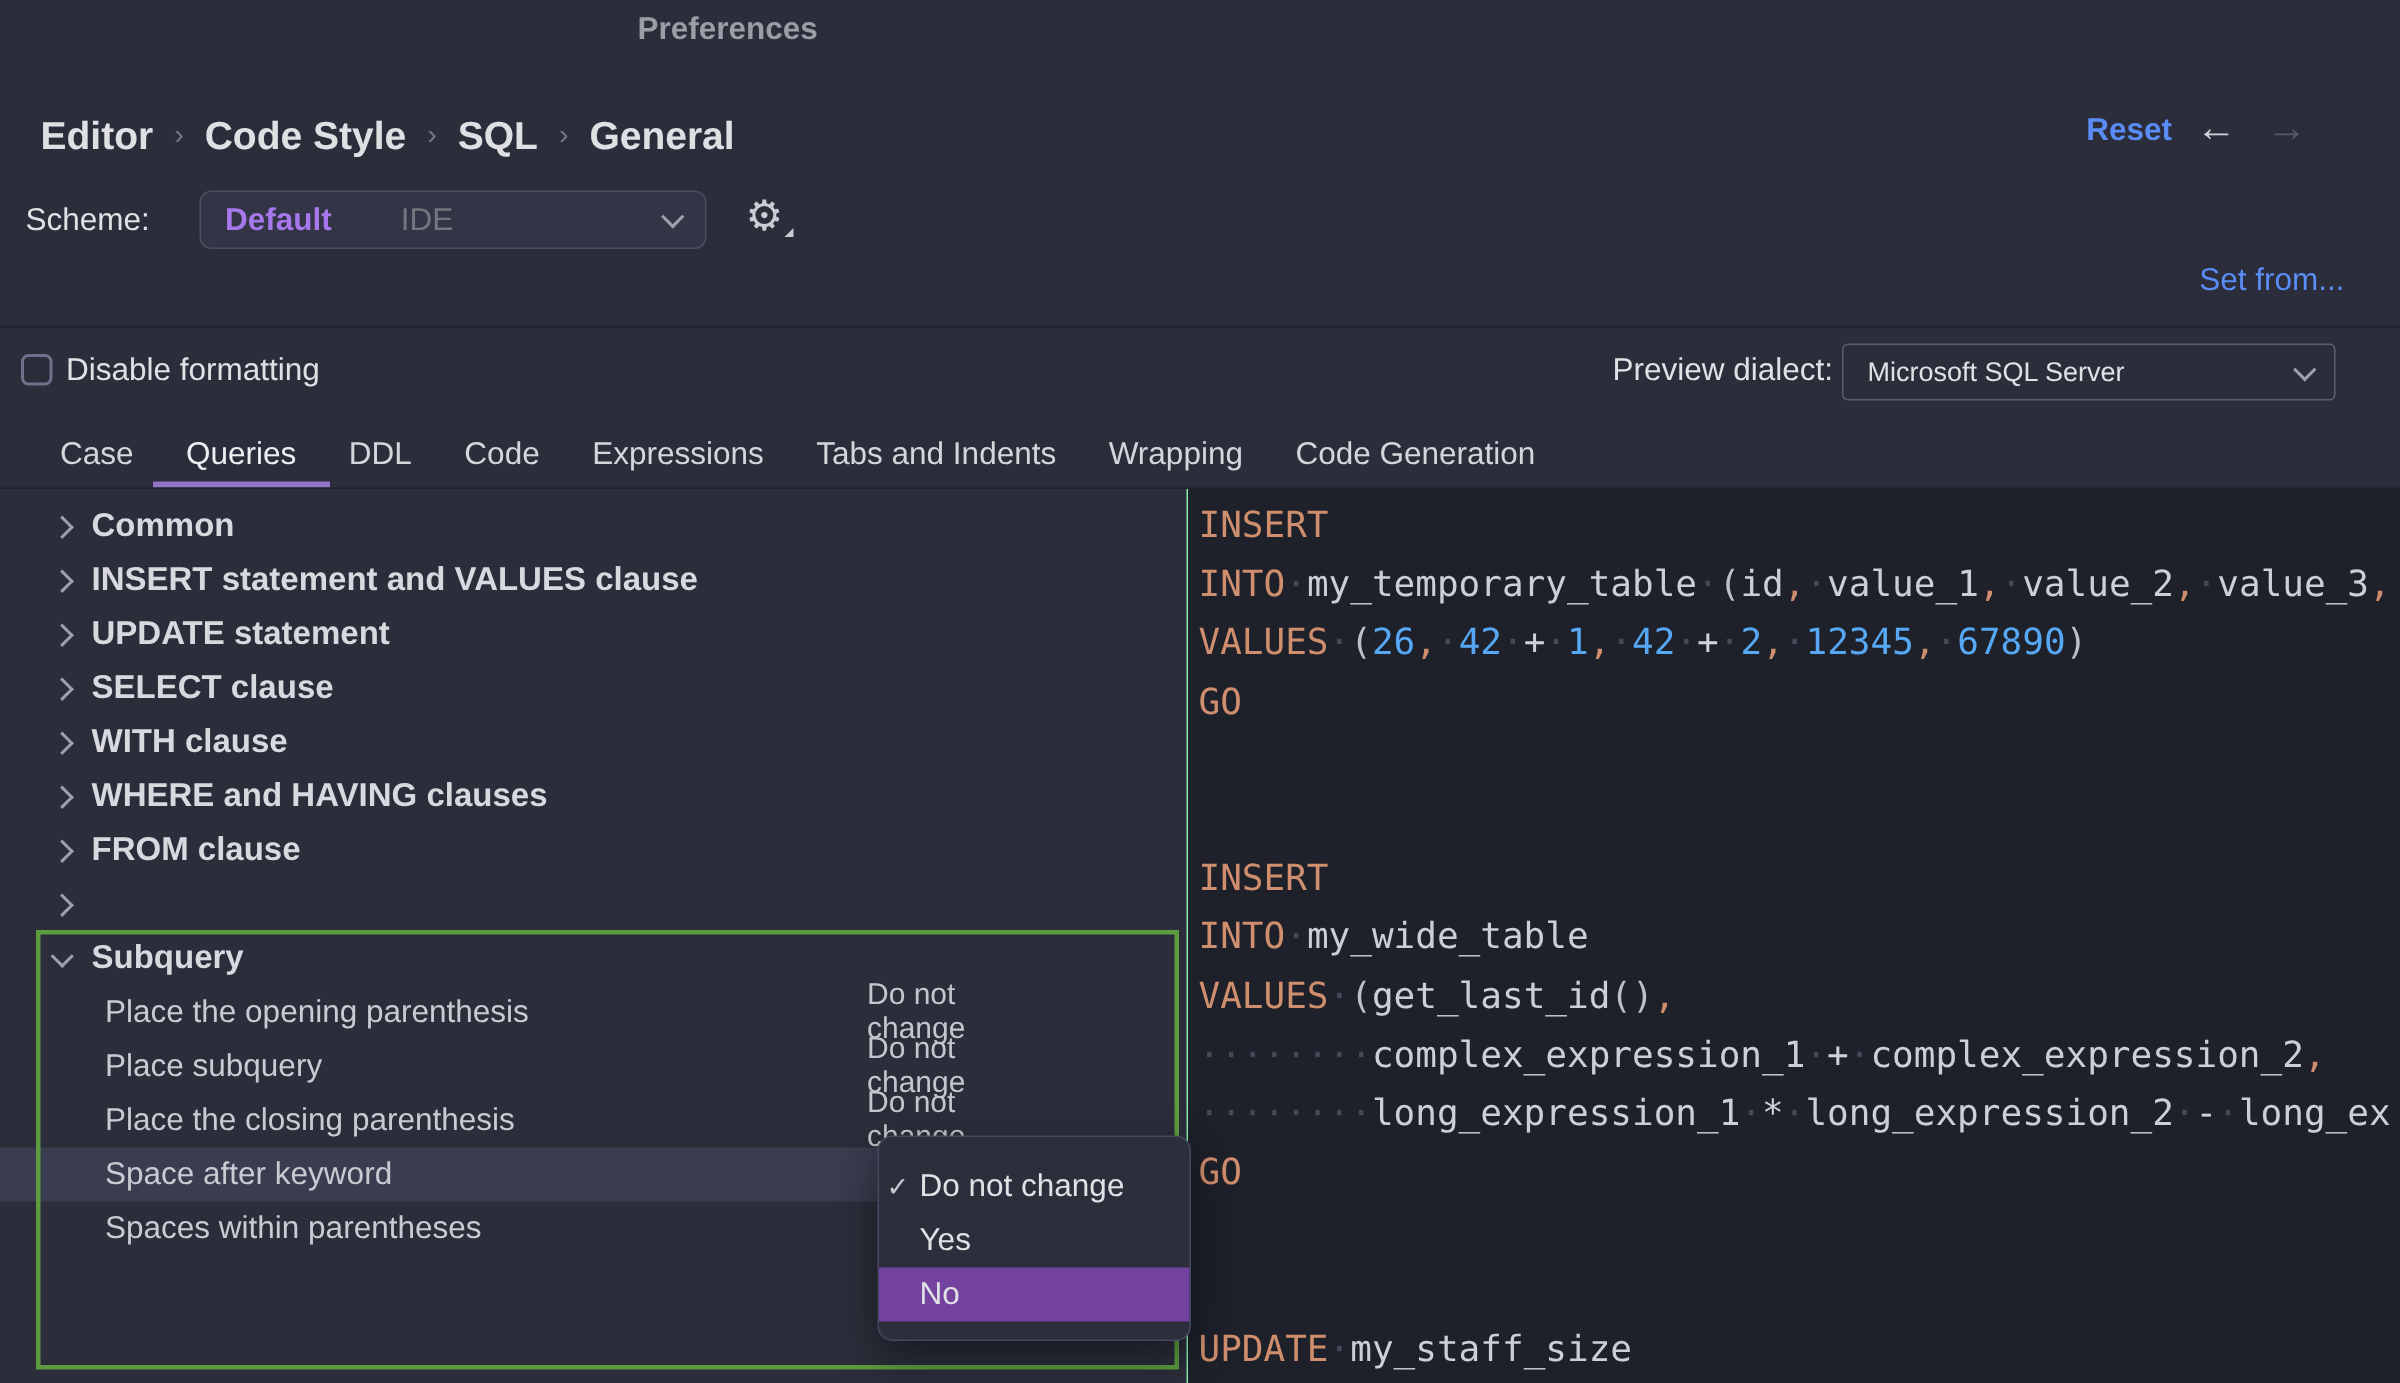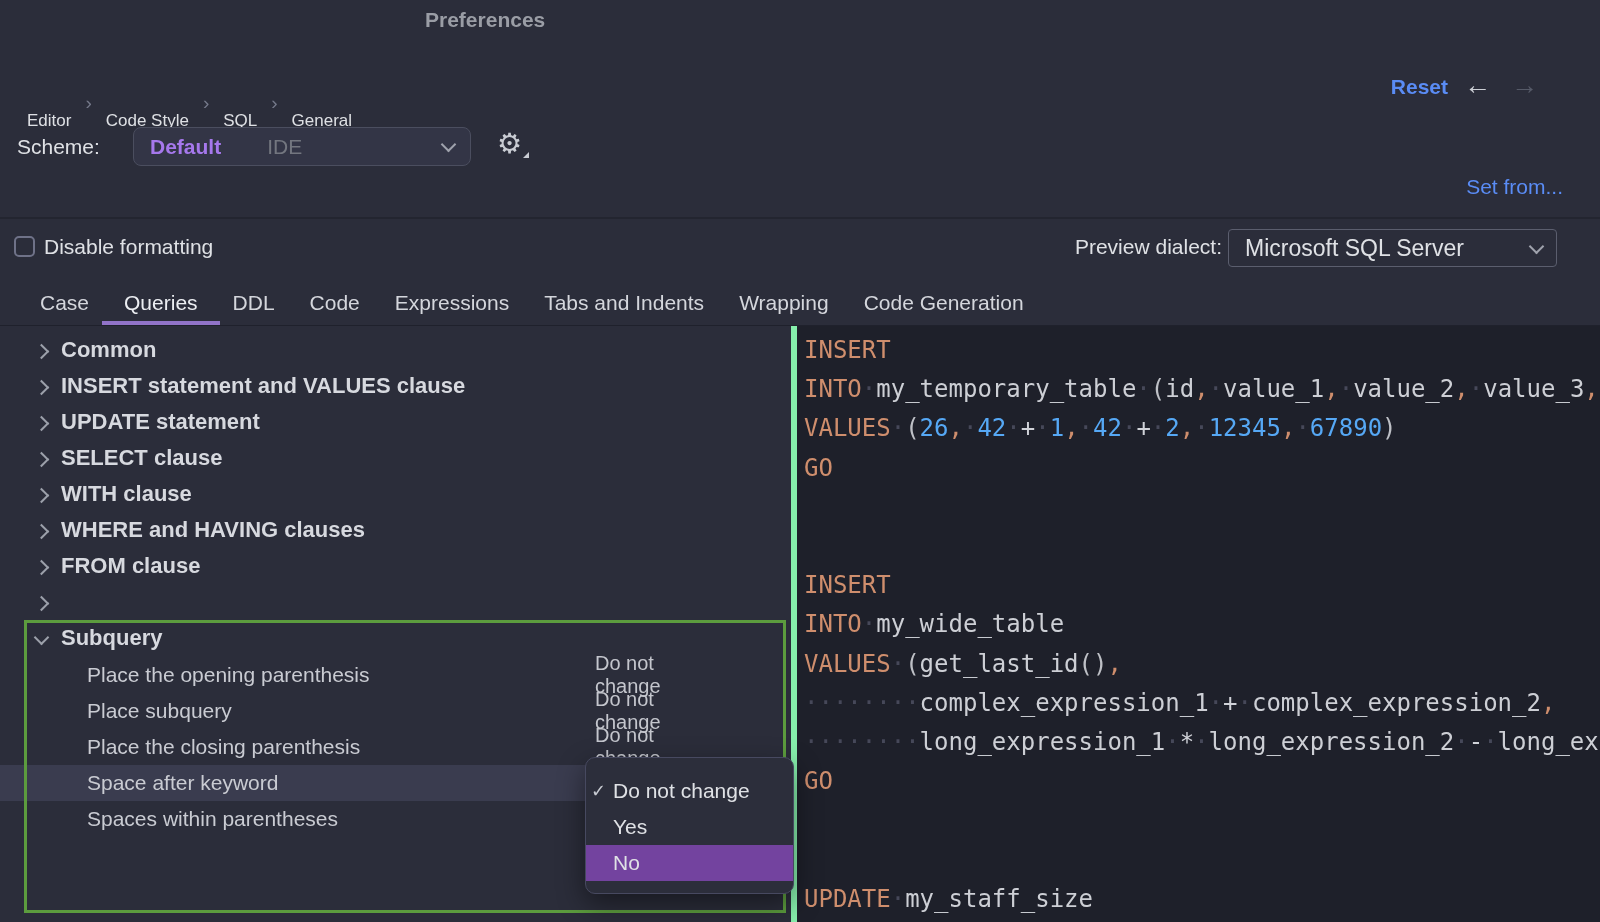--- a/index.html
+++ b/index.html
@@ -5,21 +5,21 @@
   :root{
     --bg:#2B2D3A; --code-bg:#1E202A; --purple:#73439F; --blue:#5A8CF5;
     --green:#5C9C3E; --underline:#9173C8; --scheme-purple:#A678EC;
     --kw:#CF8E6D; --num:#56A8F5; --hl:#3A3C4F;
   }
   html,body{margin:0;padding:0;background:#14151c;}
   .app{position:relative;width:1600px;height:922px;background:var(--bg);overflow:hidden;
        font-family:"Liberation Sans",sans-serif;color:#DFE1E5;}
   .win-title{position:absolute;left:425px;top:8px;font-size:21px;font-weight:700;color:#9A9DA5;}
   .breadcrumb{position:absolute;left:27px;top:75px;display:flex;align-items:center;gap:14px;}
-  .crumb{font-size:17px;font-weight:400;color:#DEE0E4;cursor:default;margin-top:36px;}
+  .crumb{font-size:26px;font-weight:700;color:#DEE0E4;cursor:default;}
   .crumb-sep{font-size:19px;color:#75798A;}
   .reset-link{position:absolute;right:152px;top:75px;font-size:21px;font-weight:700;color:var(--blue);cursor:pointer;}
   .nav-back{position:absolute;left:1464px;top:70px;font-size:27px;color:#CDD0D6;}
   .nav-fwd{position:absolute;left:1511px;top:70px;font-size:27px;color:#565A68;}
   .scheme-label{position:absolute;left:17px;top:135px;font-size:21px;}
   .scheme-select{position:absolute;left:133px;top:127px;width:338px;height:39px;box-sizing:border-box;
        background:#333546;border:1px solid #4B4E5F;border-radius:8px;display:flex;align-items:center;
        padding:0 16px;cursor:pointer;gap:36px;}
   .scheme-val{font-size:21px;font-weight:700;color:var(--scheme-purple);}
   .scheme-suffix{font-size:21px;color:#73767F;margin-left:10px;}
@@ -29,48 +29,48 @@
   .gear-corner{position:absolute;right:-7px;bottom:2px;width:0;height:0;
        border-left:6px solid transparent;border-bottom:6px solid #C9CCD3;}
   .set-from{position:absolute;right:37px;top:175px;font-size:21px;color:var(--blue);cursor:pointer;}
   .divider-top{position:absolute;left:0;top:217px;width:100%;height:2px;background:#232530;}
   .checkbox{position:absolute;left:14px;top:236px;width:21px;height:21px;box-sizing:border-box;
        border:2px solid #6F7288;border-radius:5px;cursor:pointer;}
   .disable-label{position:absolute;left:44px;top:236px;font-size:21px;line-height:22px;}
   .preview-label{position:absolute;right:378px;top:236px;font-size:21px;line-height:22px;}
   .preview-select{position:absolute;left:1228px;top:229px;width:329px;height:38px;box-sizing:border-box;
        background:var(--bg);border:1px solid #5B5E6E;border-radius:4px;display:flex;align-items:center;
-       padding:0 14px 0 16px;font-size:23px;cursor:pointer;}
+       padding:0 14px 0 16px;font-size:18px;cursor:pointer;}
   .tabs{position:absolute;left:40px;top:281px;height:44px;display:flex;gap:35px;align-items:center;}
   .tab{position:relative;font-size:21px;color:#D4D6DC;height:44px;display:flex;align-items:center;cursor:pointer;}
   .tab.active{color:#ECEEF2;}
   .tab.active::after{content:"";position:absolute;left:-22px;right:-22px;bottom:0;height:4px;
        background:var(--underline);}
   .tabs-divider{position:absolute;left:0;top:325px;width:100%;height:1px;background:#1F212C;}
   .left-panel{position:absolute;left:0;top:326px;width:791px;bottom:0;background:var(--bg);padding-top:6px;box-sizing:border-box;margin-left:24px;}
   .tree-row{position:relative;height:36px;display:flex;align-items:center;padding-left:37px;cursor:pointer;}
   .tree-label{font-size:22px;font-weight:700;color:#D7D9DF;}
   .chev{position:absolute;left:12px;top:14px;width:9px;height:9px;
        border-right:2px solid #9CA0AA;border-bottom:2px solid #9CA0AA;transform:rotate(-45deg);}
   .chev.open{transform:rotate(45deg);top:12px;}
   .hl-band{position:absolute;left:0;top:765px;width:791px;height:36px;background:var(--hl);z-index:1;}
   .settings-rows{position:absolute;left:0;top:0;width:791px;height:0;z-index:3;}
-  .set-row{position:absolute;left:17px;width:658px;height:36px;display:flex;align-items:center;cursor:pointer;text-decoration:underline;}
+  .set-row{position:absolute;left:0;width:658px;height:36px;display:flex;align-items:center;cursor:pointer;text-decoration:underline;}
   .set-label{position:absolute;left:70px;font-size:21px;color:#C9CBD2;}
   .set-value{position:absolute;left:578px;font-size:20px;color:#C4C6CD;}
   .green-box{position:absolute;left:24px;top:620px;width:762px;height:293px;box-sizing:border-box;
        border:3px solid var(--green);z-index:4;pointer-events:none;}
   .popup{position:absolute;left:585px;top:757px;width:209px;height:137px;box-sizing:border-box;
        background:#2C2E3B;border:1px solid #474960;border-radius:10px;z-index:10;
        padding:15px 0 13px 0;box-shadow:0 10px 28px rgba(0,0,0,.45);}
   .opt{height:36px;display:flex;align-items:center;padding-left:5px;font-size:21px;color:#DFE1E5;cursor:pointer;}
   .opt .opt-check{width:22px;font-size:18px;color:#C8CBD2;}
   .opt.hl{background:var(--purple);}
   .code-panel{position:absolute;left:791px;top:326px;right:0;bottom:0;background:var(--code-bg);
-       border-left:6px solid #86efac;padding:5px 0 0 7px;box-sizing:border-box;overflow:hidden;}
+       border-left:1px solid #86efac;padding:5px 0 0 7px;box-sizing:border-box;overflow:hidden;}
   .code{font-family:"DejaVu Sans Mono",monospace;font-size:24px;white-space:pre;}
   .code-line{height:39.2px;line-height:39.2px;}
   .tk-kw{color:var(--kw);} .tk-id{color:#CDCFD5;} .tk-num{color:var(--num);}
   .tk-pn{color:#BEC0C6;} .tk-cm{color:var(--kw);} .tk-op{color:#D0D2D8;} .tk-ws{color:#464859;}
 </style>
 </head>
 <body>
 
 <div class="app">
   <div class="win-title">Preferences</div>

